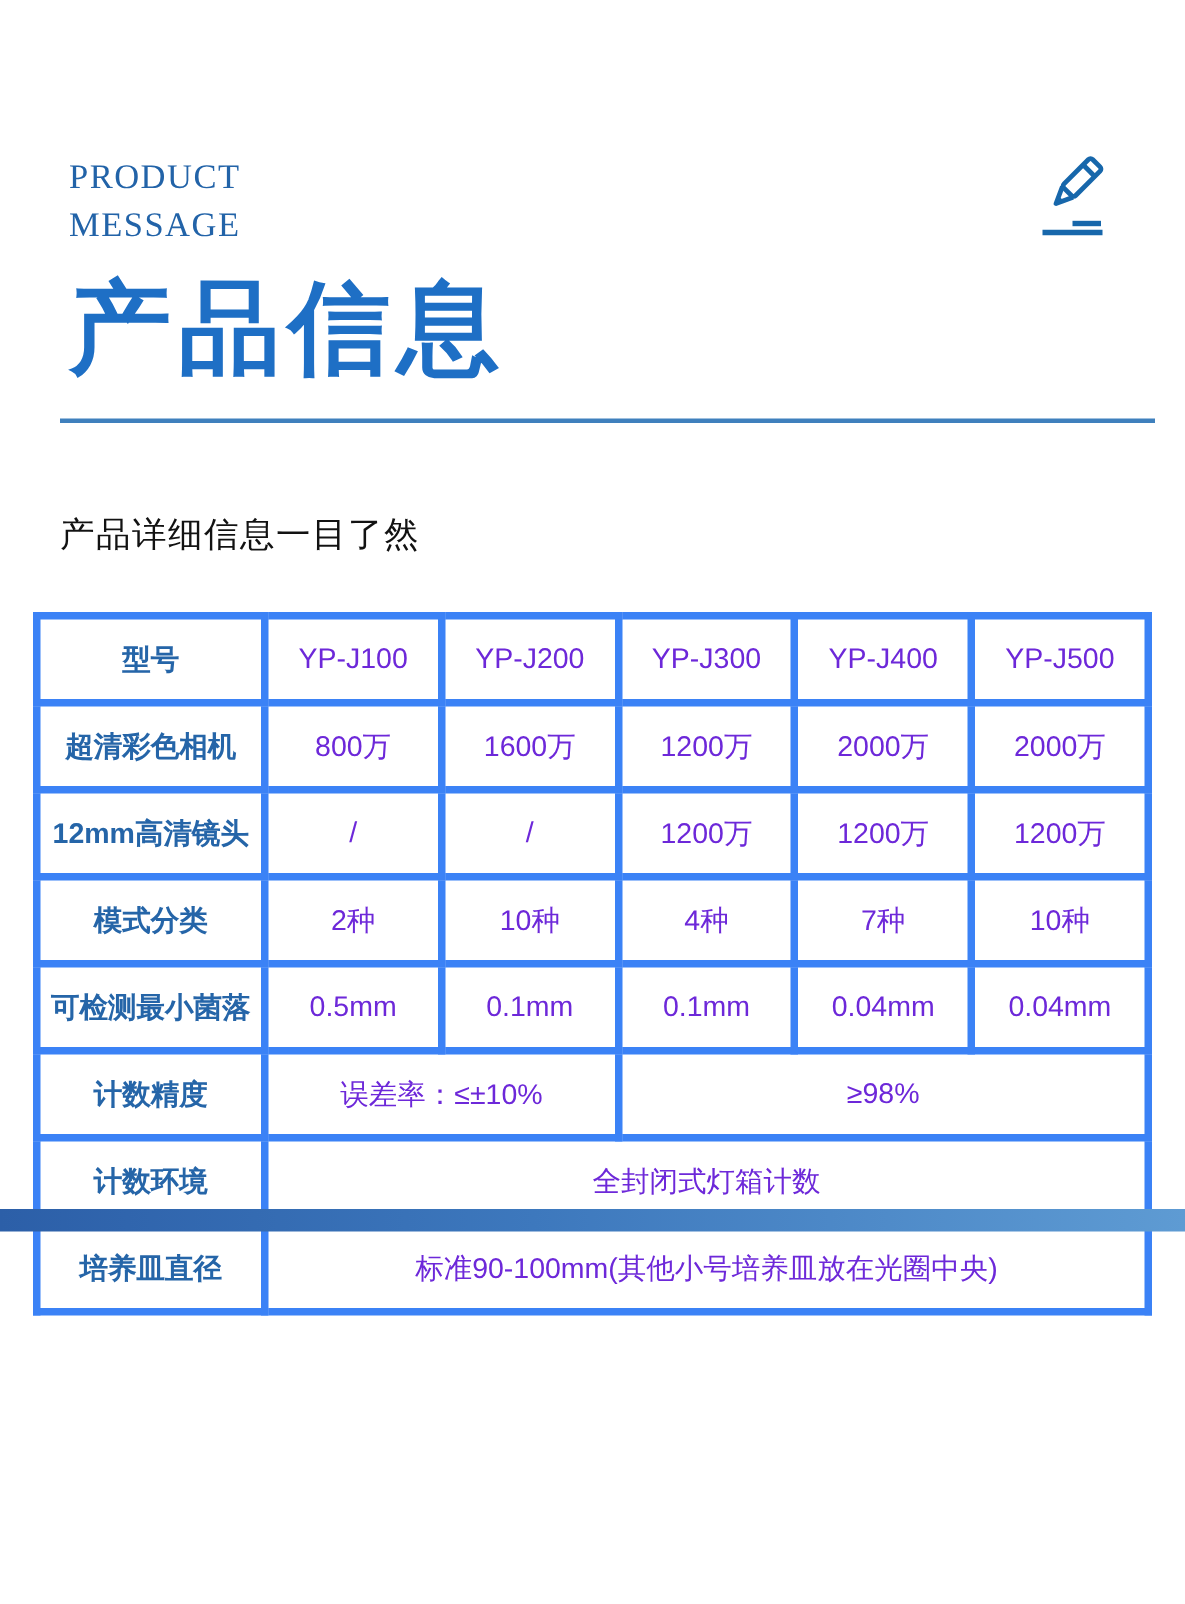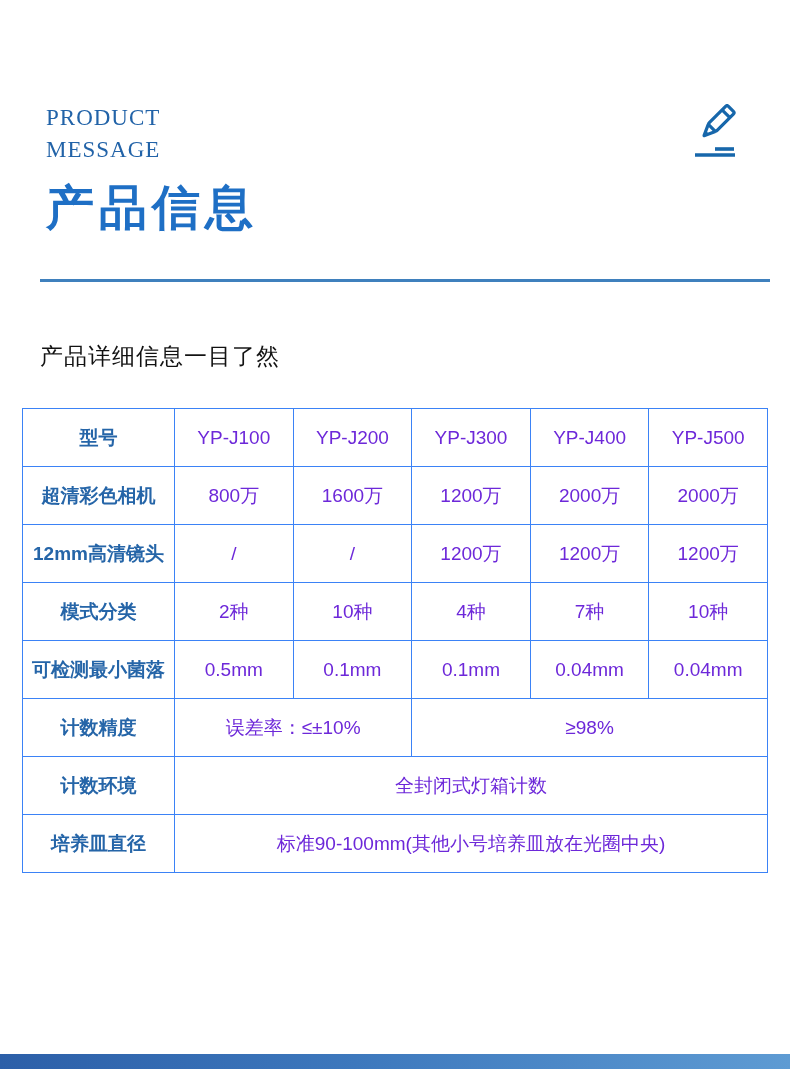--- a/index.html
+++ b/index.html
@@ -3,39 +3,39 @@
 <meta charset="utf-8">
 <style>
   * { box-sizing: border-box; margin: 0; padding: 0; }
   html, body { background: #ffffff; }
   body {
     width: 790px; height: 1069px;
     position: relative;
     overflow: hidden;
     font-family: "Liberation Sans", sans-serif;
   }
-  .page { width: 790px; height: 1069px; position: relative; }
+  .page { width: 790px; height: 821px; position: relative; }
 
   
   .header { position: absolute; top: 102px; left: 46px; right: 40px; }
   .eyebrow {
     font-family: "Liberation Serif", serif;
     color: #2263a8;
     font-size: 23px;
     line-height: 32px;
     letter-spacing: 1px;
   }
   .pencil-icon {
     position: absolute;
     top: 2px; right: 2px;
     width: 62px; height: 56px;
   }
   .title {
     margin-top: 16px;
-    font-size: 48px;
+    font-size: 68px;
     font-weight: 900;
     letter-spacing: 5px;
     color: #1e6fc5;
     line-height: 1.1;
   }
   .divider {
     position: absolute;
     top: 279px; left: 40px; right: 20px;
     height: 3px;
     background: #3f80bd;
@@ -54,21 +54,21 @@
   table.spec {
     position: absolute;
     top: 408px; left: 22px;
     width: 746px;
     border-collapse: collapse;
     table-layout: fixed;
     background: #ffffff;
   }
   table.spec col.label-col { width: 152px; }
   table.spec th, table.spec td {
-    border: 1px solid #3b82f6;
+    border: 5px solid #3b82f6;
     height: 58px;
     text-align: center;
     vertical-align: middle;
     padding: 4px 6px;
   }
   table.spec th {
     color: #2565a8;
     font-size: 19px;
     font-weight: 700;
   }

